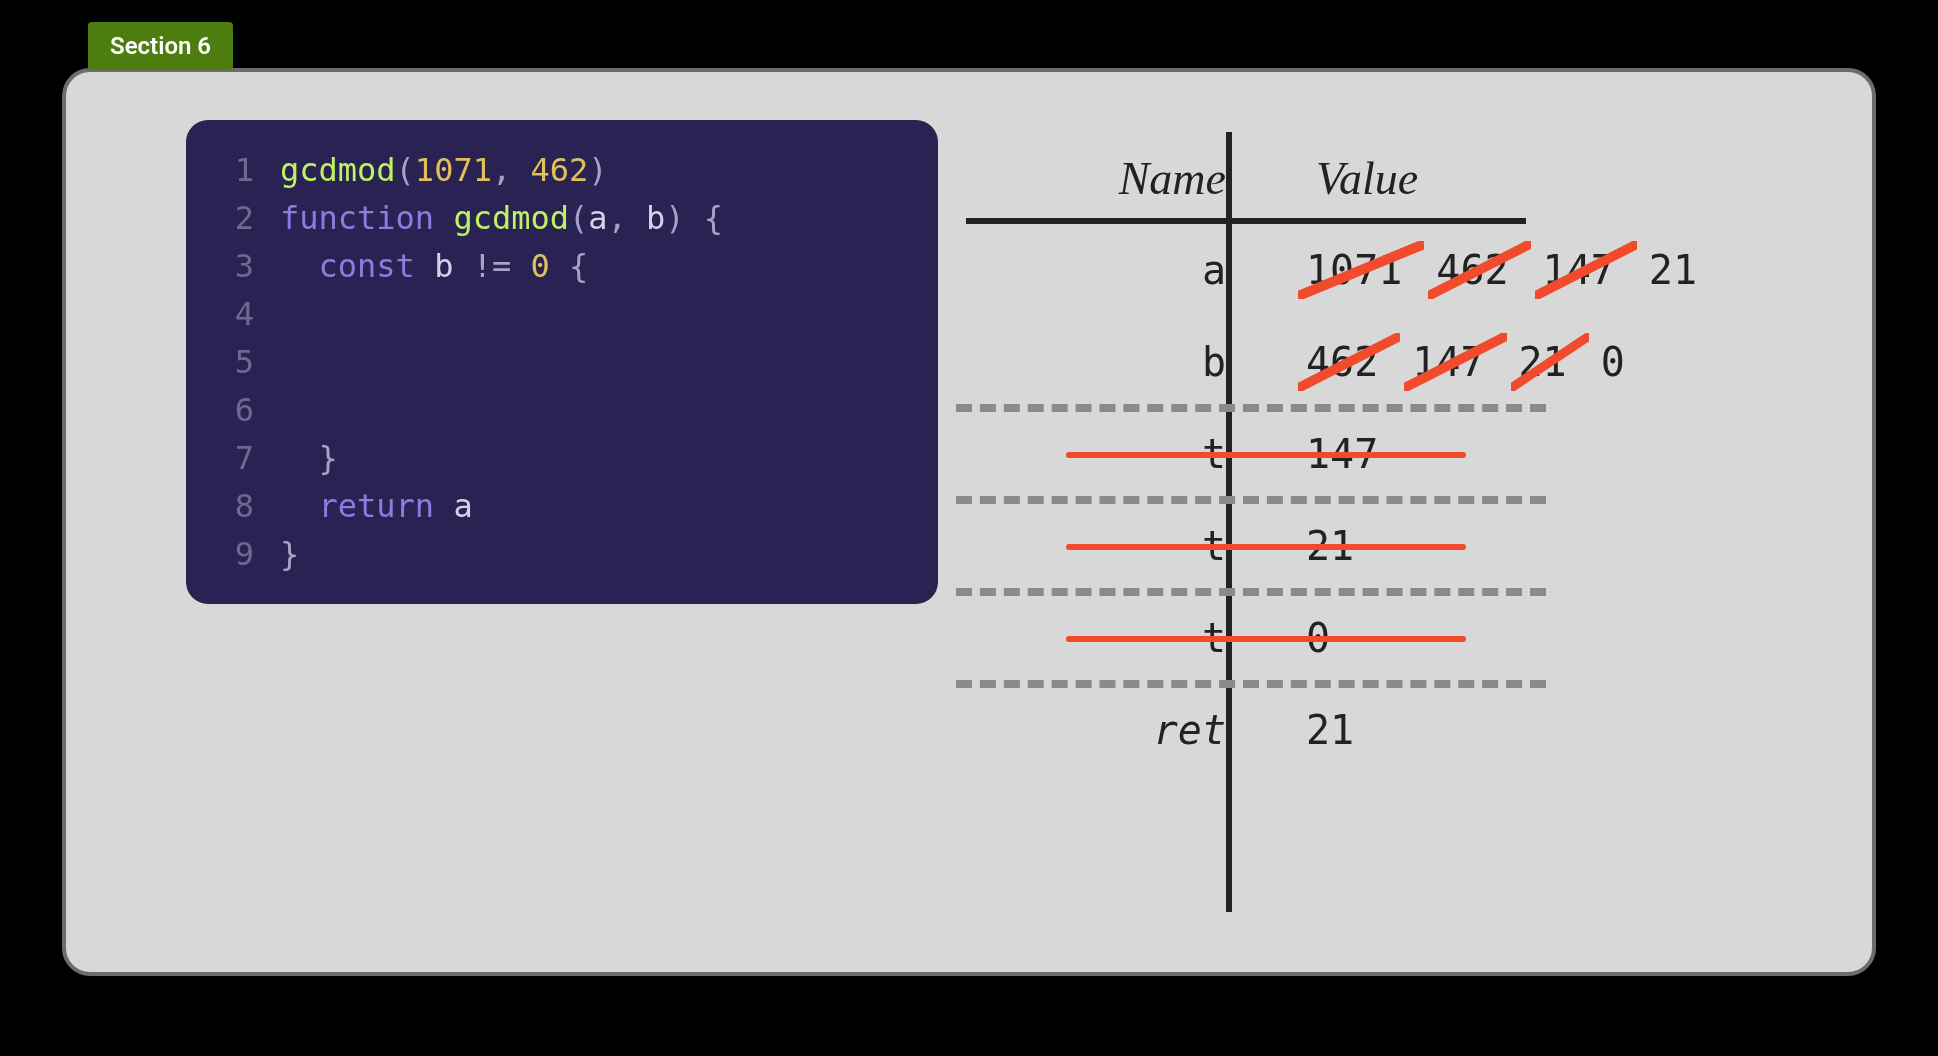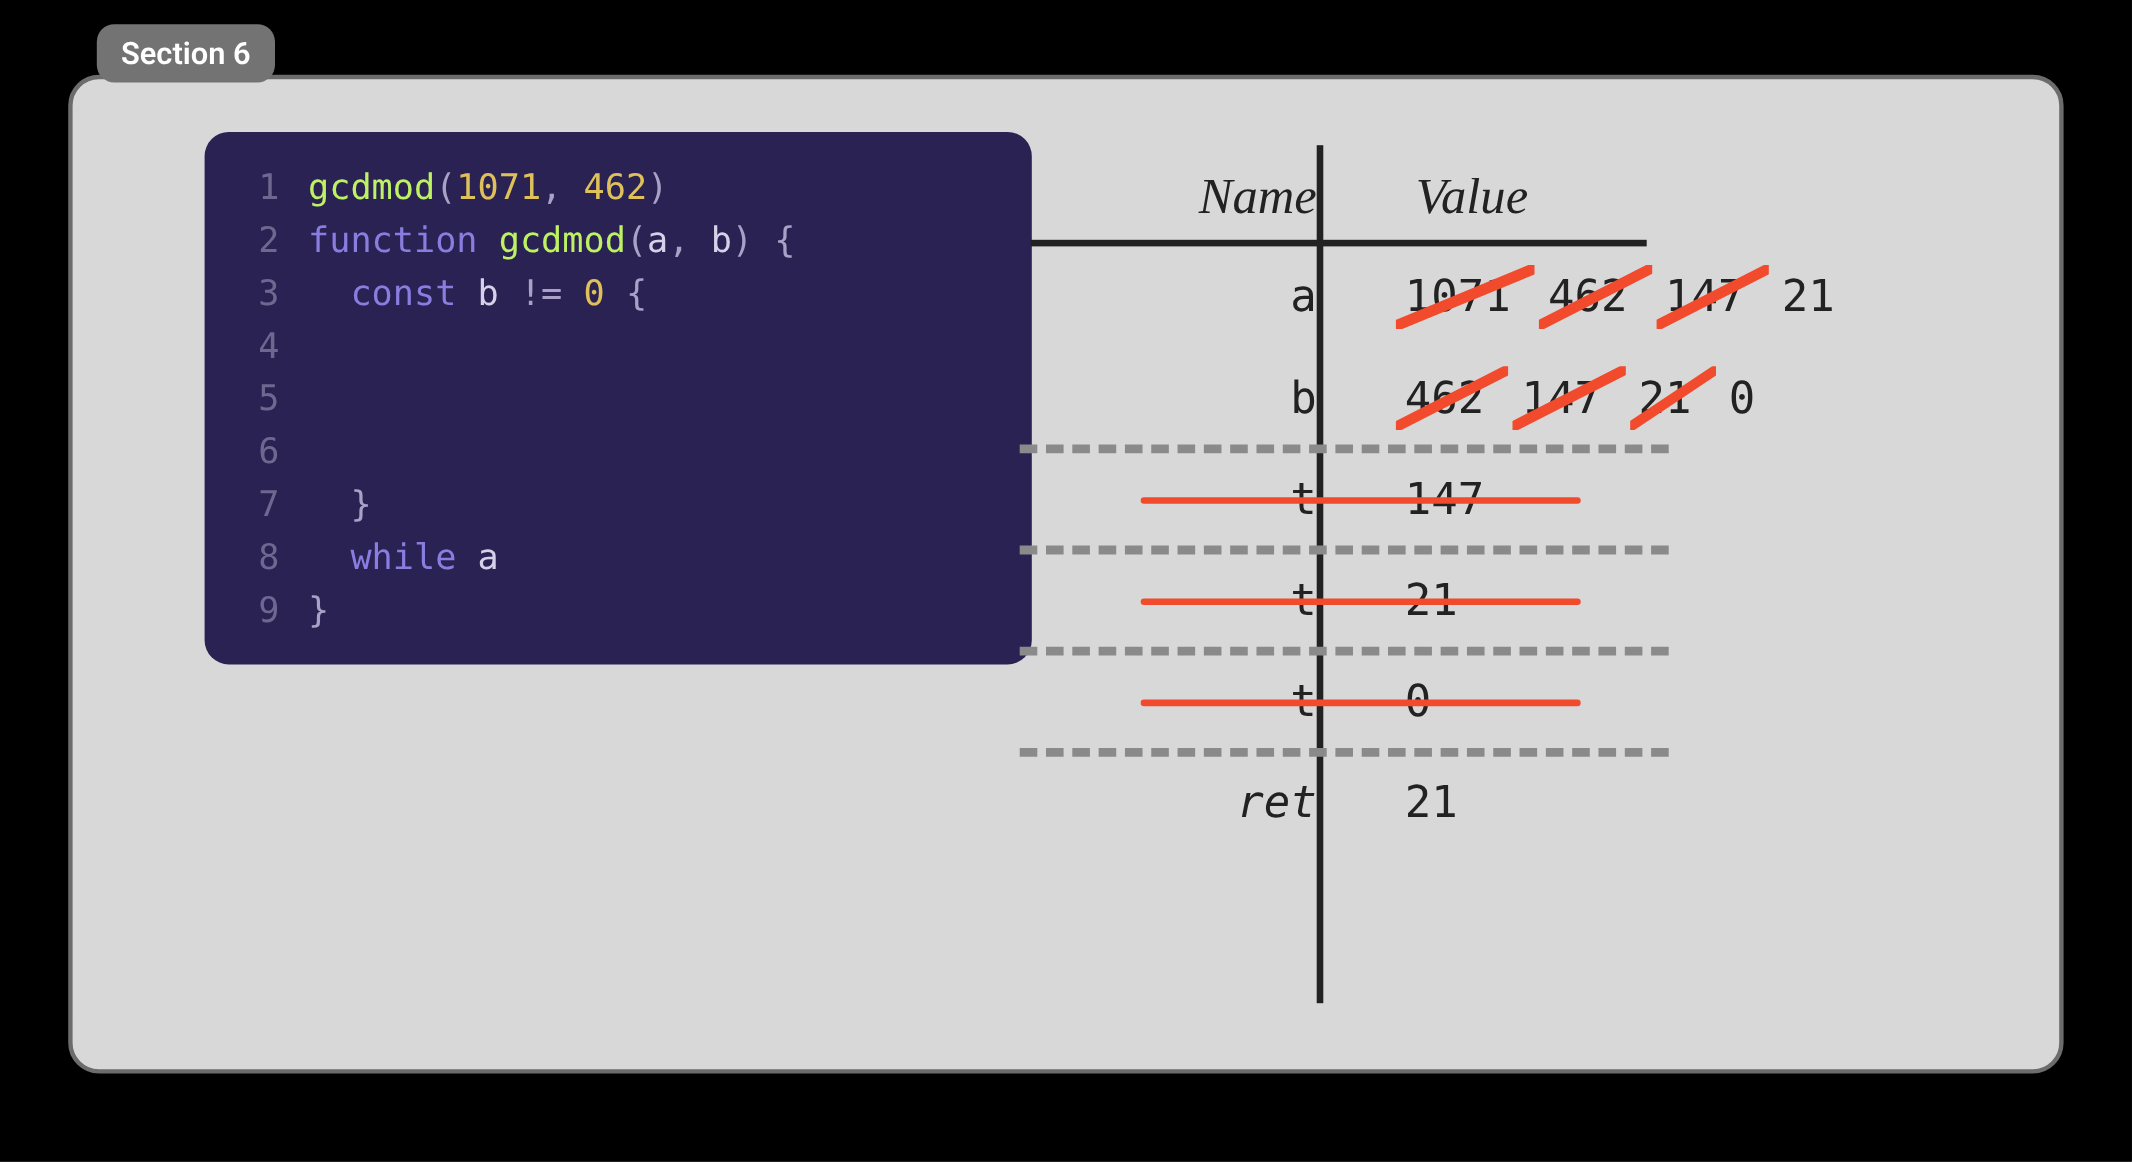--- a/index.html
+++ b/index.html
@@ -15,27 +15,27 @@
   .viewport {
     position: relative;
     width: 100%;
     height: 100%;
   }
 
   .tab {
     position: absolute;
     left: 88px;
     top: 22px;
-    background: #737373;
+    background: #4d7c0f;
     color: #fff;
     font-family: -apple-system, BlinkMacSystemFont, "Segoe UI", Roboto, sans-serif;
-    font-size: 28px;
+    font-size: 24px;
     font-weight: 600;
     padding: 10px 22px;
-    border-radius: 16px;
+    border-radius: 4px;
     z-index: 2;
   }
 
   .panel {
     position: absolute;
     left: 62px;
     top: 68px;
     width: 1814px;
     height: 908px;
     background: #d8d8d8;
@@ -71,21 +71,21 @@
   .tok-call   { color: #bef264; }
   .tok-num    { color: #e0c05a; }
   .tok-kw     { color: #8a7de0; margin-top: 20px; }
   .tok-punc   { color: #a9a1c7; }
   .tok-id     { color: #d6d1e8; }
   .tok-op     { color: #a9a1c7; }
 
   
   .table {
     position: absolute;
-    left: 871px;
+    left: 900px;
     top: 60px;
     width: 850px;
   }
 
   .row {
     position: relative;
     height: 92px;
     display: flex;
     align-items: center;
   }
@@ -163,21 +163,21 @@
   <div class="panel">
 
     <div class="code-block" id="code-block">
         <div class="code-line"><span class="gutter">1</span><span><span class="tok-call">gcdmod</span><span class="tok-punc">(</span><span class="tok-num">1071</span><span class="tok-punc">, </span><span class="tok-num">462</span><span class="tok-punc">)</span></span></div>
         <div class="code-line"><span class="gutter">2</span><span><span class="tok-kw">function </span><span class="tok-call">gcdmod</span><span class="tok-punc">(</span><span class="tok-id">a</span><span class="tok-punc">, </span><span class="tok-id">b</span><span class="tok-punc">) {</span></span></div>
         <div class="code-line"><span class="gutter">3</span><span><span>  </span><span class="tok-kw">const </span><span class="tok-id">b </span><span class="tok-op">!= </span><span class="tok-num">0 </span><span class="tok-punc">{</span></span></div>
         <div class="code-line"><span class="gutter">4</span></div>
         <div class="code-line"><span class="gutter">5</span></div>
         <div class="code-line"><span class="gutter">6</span></div>
         <div class="code-line"><span class="gutter">7</span><span><span class="tok-punc">  }</span></span></div>
-        <div class="code-line"><span class="gutter">8</span><span><span>  </span><span class="tok-kw">while </span><span class="tok-id">a</span></span></div>
+        <div class="code-line"><span class="gutter">8</span><span><span>  </span><span class="tok-kw">return </span><span class="tok-id">a</span></span></div>
         <div class="code-line"><span class="gutter">9</span><span><span class="tok-punc">}</span></span></div>
       </div>
 
     <div class="table">
       <div class="vline"></div>
 
       <div class="row head-row">
         <div class="name-col head-label">Name</div>
         <div class="value-col head-label" style="padding-left:50px;">Value</div>
         <div class="hr-head"></div>

